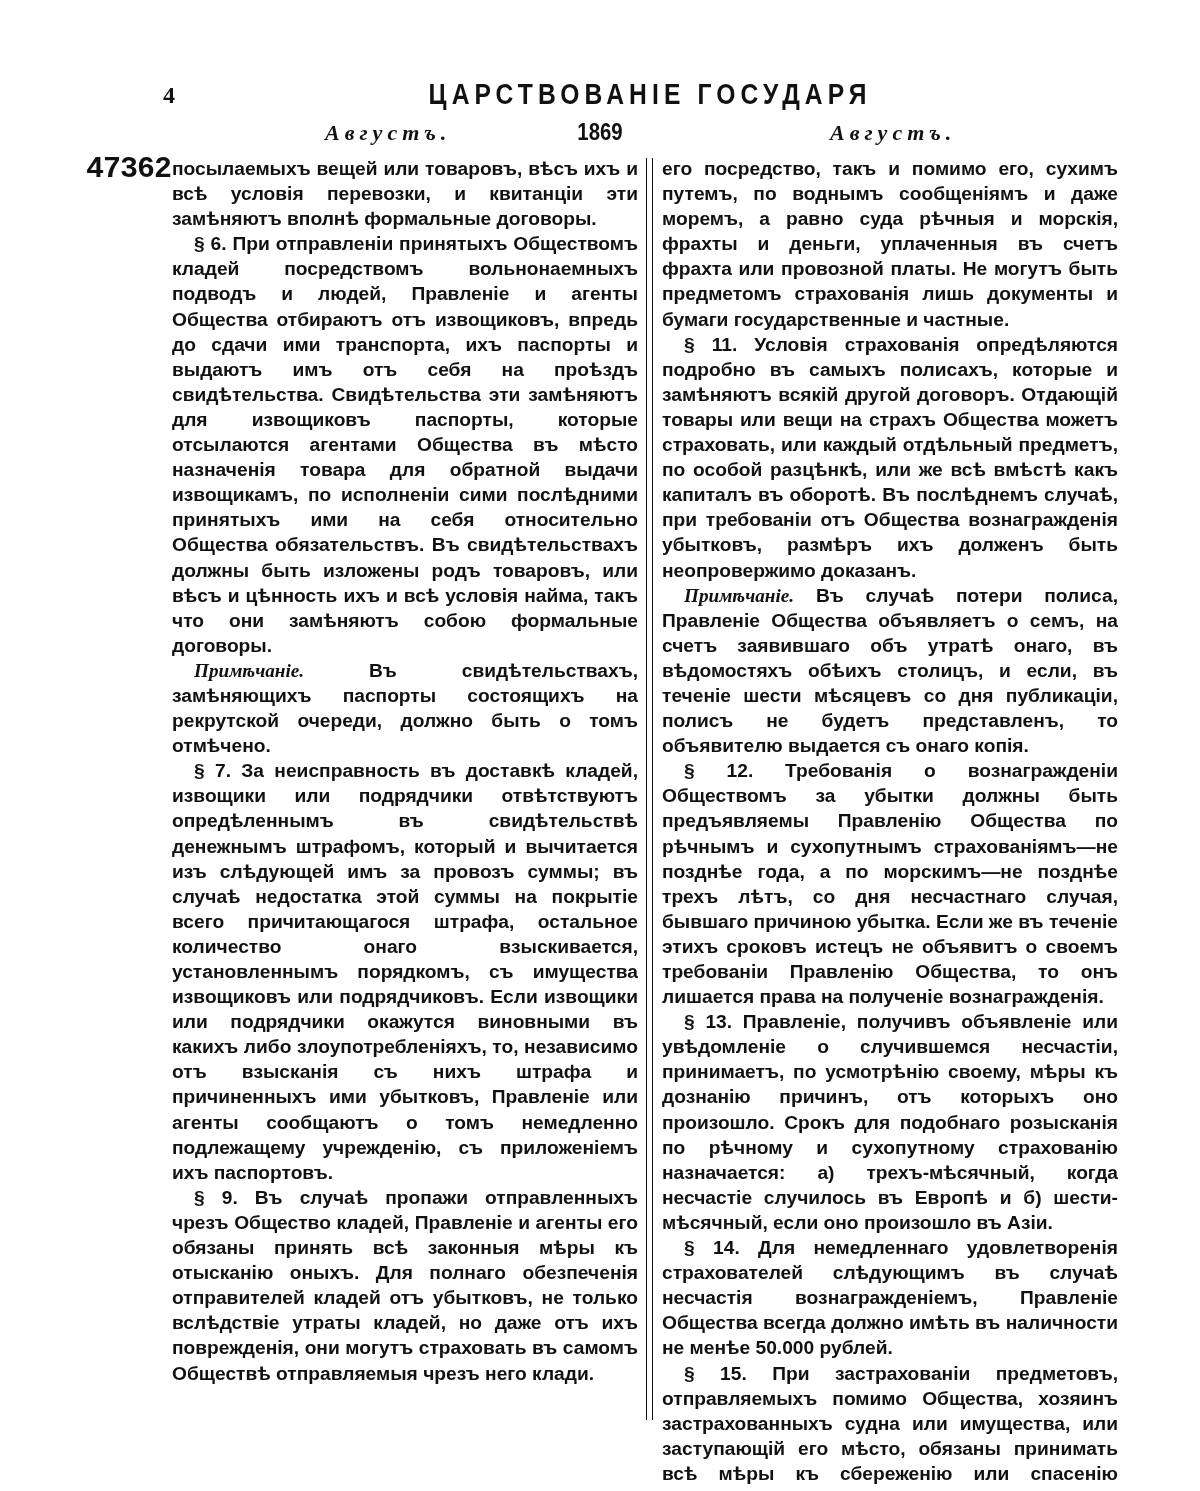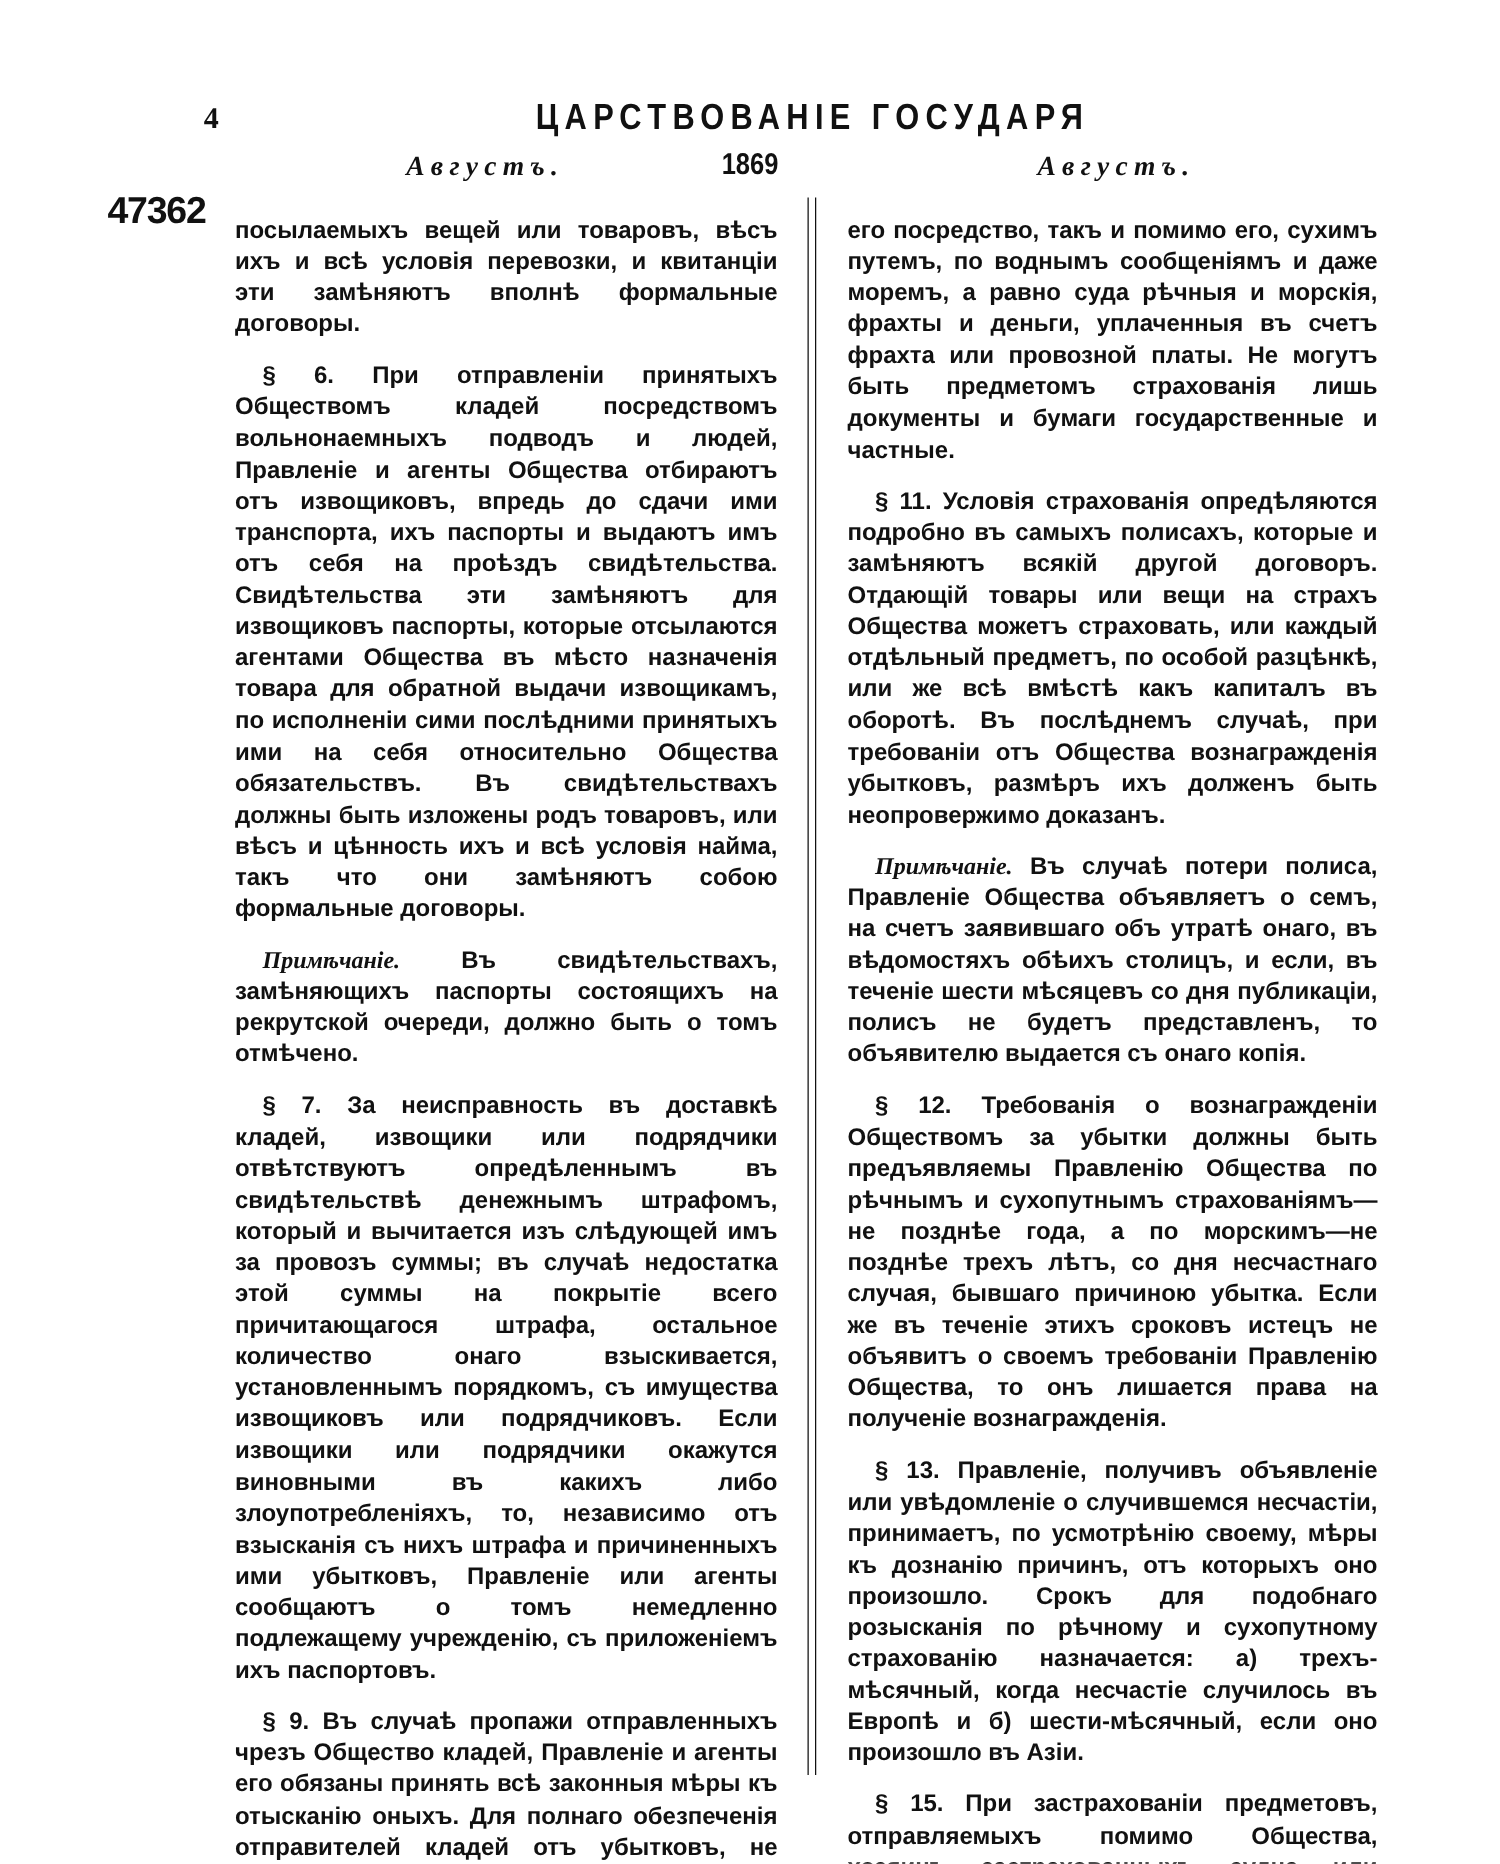--- a/index.html
+++ b/index.html
@@ -7,29 +7,29 @@
          font-family: "Liberation Serif", "DejaVu Serif", serif; color: #111; }
   .page-num { position: absolute; left: 163px; top: 82px; font-size: 24px; font-weight: bold; }
   .run-title { position: absolute; left: 300px; width: 700px; top: 78px; text-align: center;
                font-size: 29px; font-weight: bold; letter-spacing: 6px;
                font-family: "Liberation Sans", "DejaVu Sans", sans-serif; transform: scaleX(0.85); }
   .month-left { position: absolute; left: 325px; top: 120px; font-size: 22px; font-style: italic; font-weight: bold; letter-spacing: 5px; }
   .year { position: absolute; left: 0; width: 1200px; text-align: center; top: 118px; font-size: 24px; font-weight: bold;
           font-family: "Liberation Sans", "DejaVu Sans", sans-serif; transform: scaleX(0.85); }
   .month-right { position: absolute; left: 830px; top: 120px; font-size: 22px; font-style: italic; font-weight: bold; letter-spacing: 5px; }
   .act-number { position: absolute; left: 86px; top: 152px; font-size: 30px; font-weight: bold;
-                font-family: Liberation Sans, sans-serif; letter-spacing: -1px; }
+                font-family: Liberation Mono, monospace; letter-spacing: -1px; }
   .divider { position: absolute; left: 646px; top: 158px; height: 1262px; width: 5px;
              border-left: 1.5px solid #111; border-right: 1.5px solid #111; }
   .col { position: absolute; top: 156px; font-size: 19.2px; line-height: 25.1px;
          font-family: "Liberation Sans", "DejaVu Sans", sans-serif; font-weight: bold;
          text-align: justify; }
   .col-left { left: 172px; width: 466px; }
   .col-right { left: 662px; width: 456px; }
-  .col p { margin: 16px; }
+  .col p { margin: 0; }
   .para { text-indent: 22px; }
   .cont { text-indent: 0; }
   .note-label { font-family: "Liberation Serif", "DejaVu Serif", serif; font-style: italic; font-weight: bold; }
 </style>
 </head>
 <body>
 
 <div>
   <div class="page-num">4</div>
   <div class="run-title">ЦАРСТВОВАНІЕ ГОСУДАРЯ</div>
@@ -47,15 +47,16 @@
       <p class="para"><span class="note-label">Примѣчаніе.</span><span> Въ свидѣтельствахъ, замѣняющихъ паспорты состоящихъ на рекрутской очереди, должно быть о томъ отмѣчено.</span></p>
       <p class="para"><span>§ 7. За неисправность въ доставкѣ кладей, извощики или подрядчики отвѣтствуютъ опредѣленнымъ въ свидѣтельствѣ денежнымъ штрафомъ, который и вычитается изъ слѣдующей имъ за провозъ суммы; въ случаѣ недостатка этой суммы на покрытіе всего причитающагося штрафа, остальное количество онаго взыскивается, установленнымъ порядкомъ, съ имущества извощиковъ или подрядчиковъ. Если извощики или подрядчики окажутся виновными въ какихъ либо злоупотребленіяхъ, то, независимо отъ взысканія съ нихъ штрафа и причиненныхъ ими убытковъ, Правленіе или агенты сообщаютъ о томъ немедленно подлежащему учрежденію, съ приложеніемъ ихъ паспортовъ.</span></p>
       <p class="para"><span>§ 9. Въ случаѣ пропажи отправленныхъ чрезъ Общество кладей, Правленіе и агенты его обязаны принять всѣ законныя мѣры къ отысканію оныхъ. Для полнаго обезпеченія отправителей кладей отъ убытковъ, не только вслѣдствіе утраты кладей, но даже отъ ихъ поврежденія, они могутъ страховать въ самомъ Обществѣ отправляемыя чрезъ него клади.</span></p>
     </div>
   <div class="col col-right" id="col-right">
       <p class="cont"><span>его посредство, такъ и помимо его, сухимъ путемъ, по воднымъ сообщеніямъ и даже моремъ, а равно суда рѣчныя и морскія, фрахты и деньги, уплаченныя въ счетъ фрахта или провозной платы. Не могутъ быть предметомъ страхованія лишь документы и бумаги государственные и частные.</span></p>
       <p class="para"><span>§ 11. Условія страхованія опредѣляются подробно въ самыхъ полисахъ, которые и замѣняютъ всякій другой договоръ. Отдающій товары или вещи на страхъ Общества можетъ страховать, или каждый отдѣльный предметъ, по особой разцѣнкѣ, или же всѣ вмѣстѣ какъ капиталъ въ оборотѣ. Въ послѣднемъ случаѣ, при требованіи отъ Общества вознагражденія убытковъ, размѣръ ихъ долженъ быть неопровержимо доказанъ.</span></p>
       <p class="para"><span class="note-label">Примѣчаніе.</span><span> Въ случаѣ потери полиса, Правленіе Общества объявляетъ о семъ, на счетъ заявившаго объ утратѣ онаго, въ вѣдомостяхъ обѣихъ столицъ, и если, въ теченіе шести мѣсяцевъ со дня публикаціи, полисъ не будетъ представленъ, то объявителю выдается съ онаго копія.</span></p>
       <p class="para"><span>§ 12. Требованія о вознагражденіи Обществомъ за убытки должны быть предъявляемы Правленію Общества по рѣчнымъ и сухопутнымъ страхованіямъ—не позднѣе года, а по морскимъ—не позднѣе трехъ лѣтъ, со дня несчастнаго случая, бывшаго причиною убытка. Если же въ теченіе этихъ сроковъ истецъ не объявитъ о своемъ требованіи Правленію Общества, то онъ лишается права на полученіе вознагражденія.</span></p>
       <p class="para"><span>§ 13. Правленіе, получивъ объявленіе или увѣдомленіе о случившемся несчастіи, принимаетъ, по усмотрѣнію своему, мѣры къ дознанію причинъ, отъ которыхъ оно произошло. Срокъ для подобнаго розысканія по рѣчному и сухопутному страхованію назначается: а) трехъ-мѣсячный, когда несчастіе случилось въ Европѣ и б) шести-мѣсячный, если оно произошло въ Азіи.</span></p>
+      <p class="para"><span>§ 14. Для немедленнаго удовлетворенія страхователей слѣдующимъ въ случаѣ несчастія вознагражденіемъ, Правленіе Общества всегда должно имѣть въ наличности не менѣе 50.000 рублей.</span></p>
       <p class="para"><span>§ 15. При застрахованіи предметовъ, отправляемыхъ помимо Общества, хозяинъ застрахованныхъ судна или имущества, или заступающій его мѣсто, обязаны принимать всѣ мѣры къ сбереженію или спасенію застрахованнаго имущества, также какъ еслибы оно не было застраховано, и при случившемся несчастіи не имѣетъ права отказаться отъ имущества, впредь до распоряженія Правленія. О</span></p>
     </div>
 </div>
 
 </body></html>

